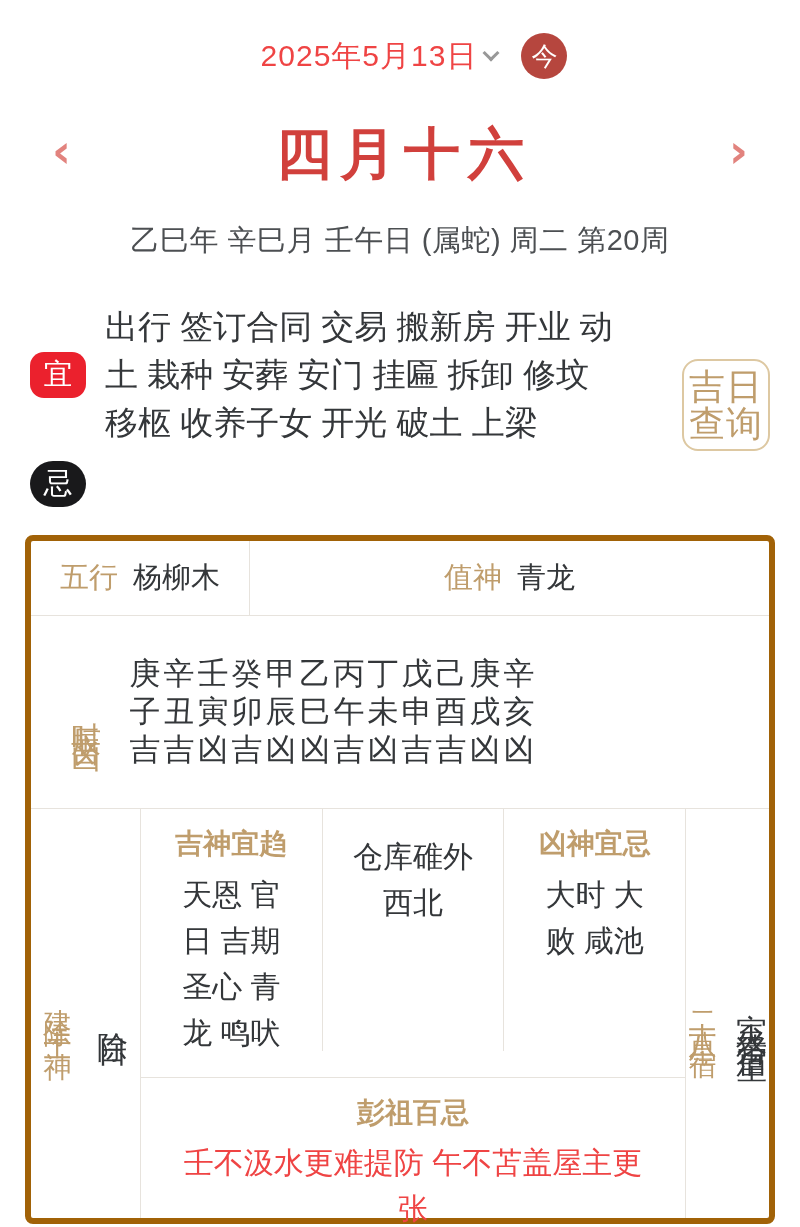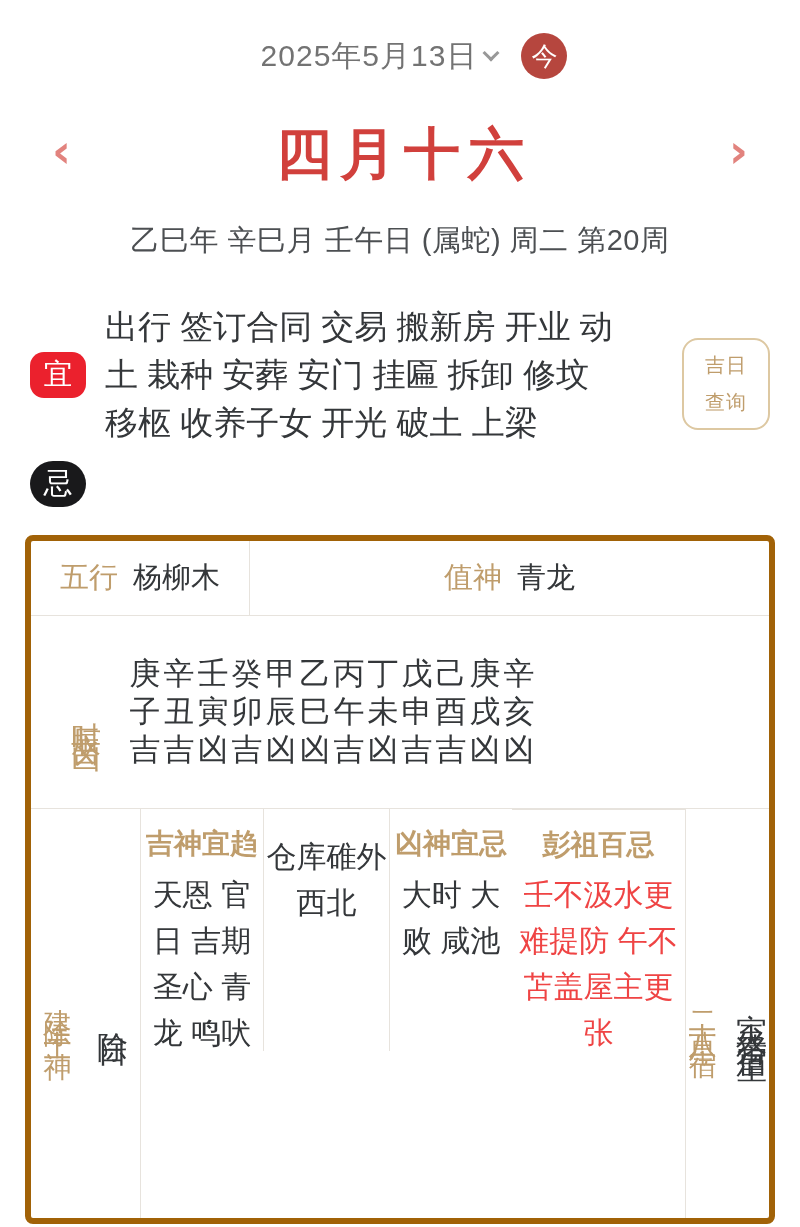--- a/index.html
+++ b/index.html
@@ -5,21 +5,21 @@
   * { margin:0; padding:0; box-sizing:border-box; }
   html,body { background:#fff; }
   .page {
     position:relative; width:800px; height:1227px; margin:0 auto;
     background:#ffffff; overflow:hidden;
     font-family:"Liberation Sans", sans-serif; color:#34373a;
   }
   
   .top-row { margin-top:33px; display:flex; align-items:center; justify-content:center; }
   .date-select { display:flex; align-items:center; cursor:pointer; }
-  .date-label { font-size:30px; color:#737373; letter-spacing:1px;margin-left:28px; }
+  .date-label { font-size:30px; color:#ef4444; letter-spacing:1px;margin-left:28px; }
   .chev-down { display:inline-block; width:12px; height:12px;
     border-right:3px solid #989898; border-bottom:3px solid #989898;
     transform:rotate(45deg); margin-left:8px; margin-top:-6px; }
   .today-badge { width:46px; height:46px; margin-left:24px; border-radius:50%;
     background:#b6463e; color:#fff; font-size:26px;
     display:flex; align-items:center; justify-content:center; }
   
   .title-row { position:relative; margin-top:26px; height:96px;
     display:flex; align-items:center; justify-content:center; }
   .lunar-title { font-family:"DejaVu Serif", serif; font-weight:700;
@@ -35,45 +35,45 @@
   .yiji { position:relative; margin-top:42px; padding:0 25px 0 30px; }
   .row { display:flex; align-items:center; }
   .badge-col { width:75px; flex:none; display:flex; align-items:center; }
   .badge { width:56px; height:46px; display:flex; align-items:center; justify-content:center;
     color:#fff; font-size:29px; }
   .badge-yi { background:#eb212d; border-radius:14px; }
   .badge-ji { background:#19191b; border-radius:23px; }
   .acts { font-size:33px; line-height:48px; color:#34373a; }
   .yi-acts { width:520px; }
   .ji-row { margin-top:14px; }
-  .jiri-btn { position:absolute; right:30px; top:35px; width:88px; height:92px;
+  .jiri-btn { position:absolute; right:30px; top:56px; width:88px; height:92px;
     border:2px solid #ddc8a2; border-radius:16px; background:#fff; cursor:pointer;
     display:flex; flex-direction:column; align-items:center; justify-content:center;
-    color:#bf9d6c; font-size:20px; line-height:37px; letter-spacing:1px; }
+    color:#bf9d6c; font-size:36px; line-height:37px; letter-spacing:1px; }
   
   .table { margin:28px 25px 0 25px; border:6px solid #a16207; border-radius:8px; }
   .row1 { display:flex; height:74px; }
   .r1cell { display:flex; align-items:center; justify-content:center; font-size:29px; }
   .r1cell .lab { color:#bf9d6c; margin-right:15px; }
   .r1cell .val { color:#34373a; }
   .c-wuxing { width:219px; border-right:1px solid #e7e3dd; }
   .c-chongsha { width:327px; border-right:1px solid #e7e3dd; }
   .c-zhishen { flex:1; }
   .row2 { display:flex; align-items:center; height:193px; border-top:1px solid #e7e3dd; }
   .vtext { writing-mode:vertical-rl; text-orientation:upright; }
   .hours-label { margin-left:34px; font-size:30px; letter-spacing:7px; color:#bf9d6c; }
   .hour-columns { flex:1; display:flex; padding:0 16px 0 22px; }
   .hour-col { width:34px; font-size:31px; line-height:38px; word-break:break-all;
     text-align:center; color:#34373a; }
   .row3 { display:flex; height:410px; border-top:1px solid #e7e3dd; }
   .col-jianchu { width:110px; flex:none; border-right:1px solid #e7e3dd;
     display:flex; align-items:center; justify-content:center; gap:15px; }
   .v-label { font-size:28px; letter-spacing:11px; color:#bf9d6c; }
   .v-value { font-size:31px; letter-spacing:7px; color:#34373a; }
-  .mid { flex:1; display:flex; flex-direction:row; }
+  .mid { flex:1; display:flex; flex-direction:column;gap:26px; }
   .mid-top { display:flex; height:242px; }
   .cell { flex:1; padding-top:16px; text-align:center; }
   .cell-b { border-right:1px solid #e7e3dd; }
   .cell-header { font-size:28px; font-weight:600; color:#bf9d6c; }
   .cell-body { margin:9px auto 0; font-size:30px; line-height:46px; color:#34373a; }
   .w120 { width:122px; } .w125 { width:125px; }
   .pengzu { flex:1; border-top:1px solid #e7e3dd; padding-top:16px; text-align:center; }
   .pengzu-body { max-width:480px; margin:8px auto 0; font-size:30px; line-height:46px; color:#ef4444; }
   .col-xingxiu { width:84px; flex:none; border-left:1px solid #e7e3dd;
     display:flex; align-items:center; justify-content:center; gap:9px; }

